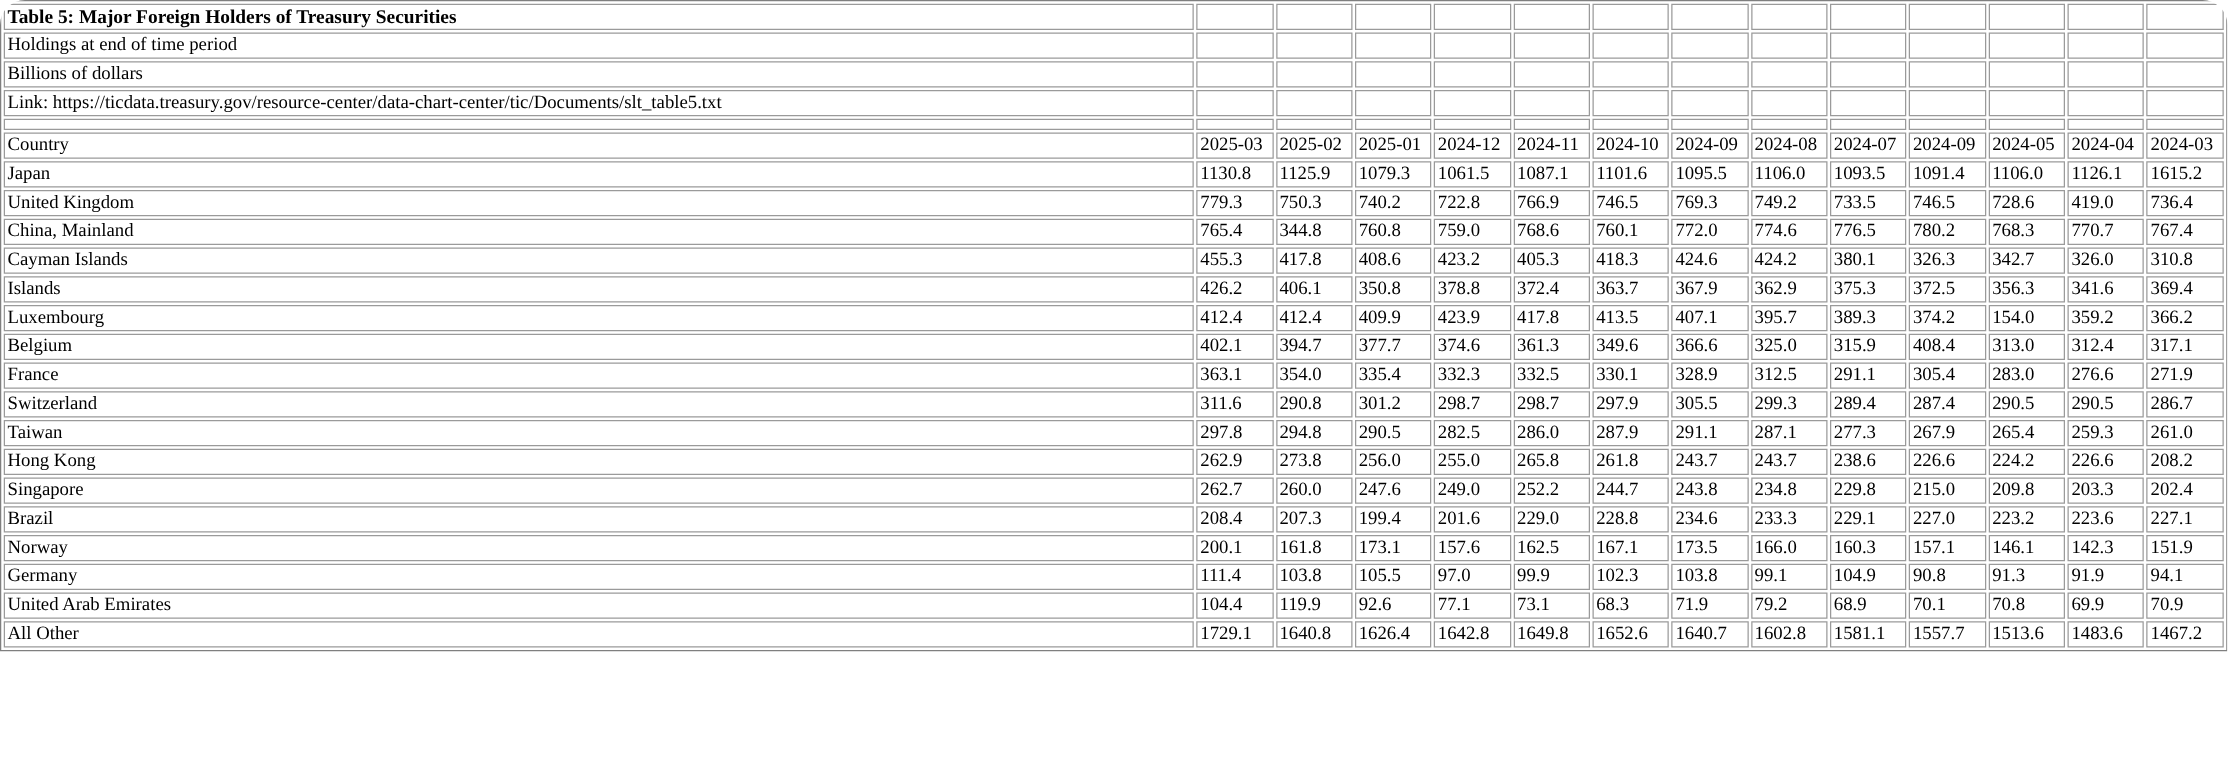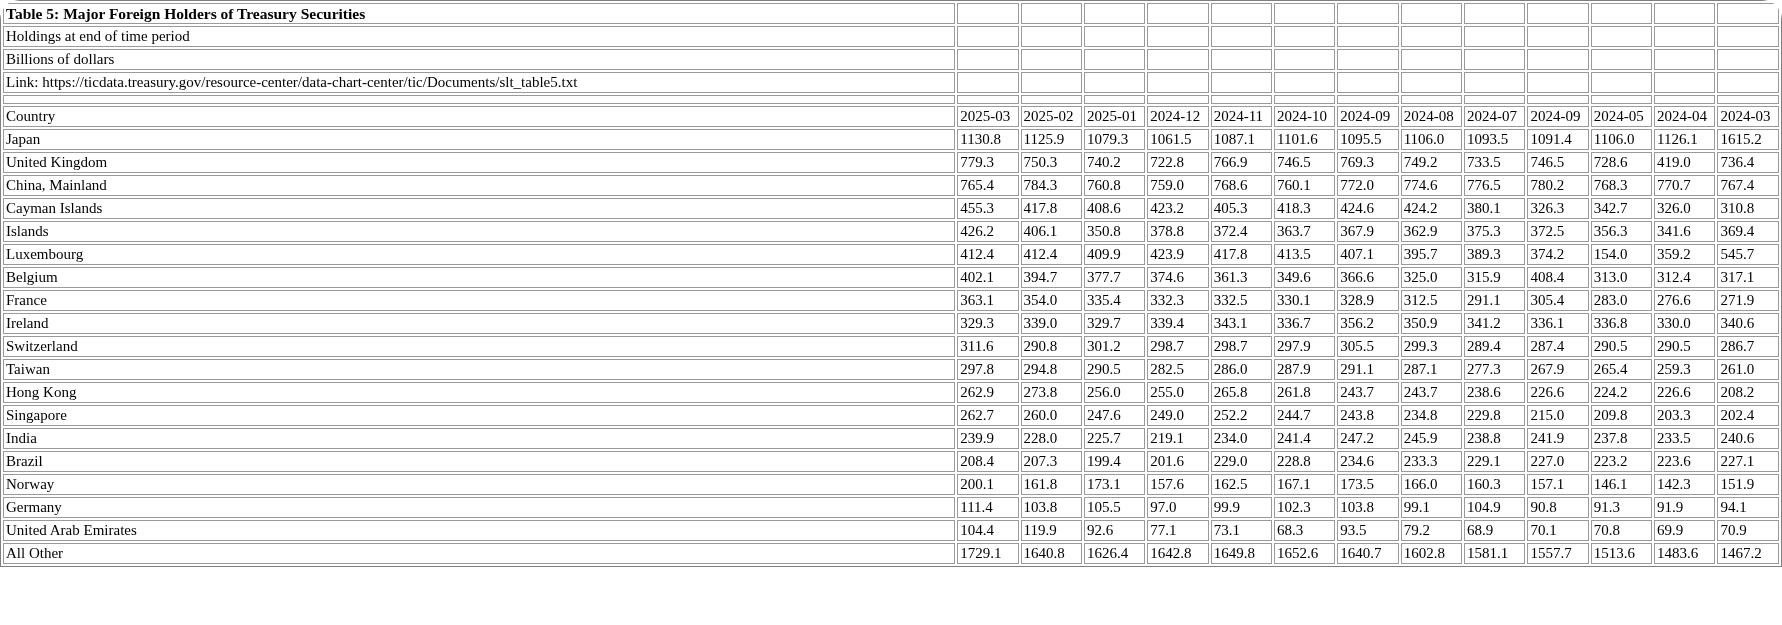--- a/index.html
+++ b/index.html
@@ -176,21 +176,21 @@
           <td class="dc">749.2</td>
           <td class="dc">733.5</td>
           <td class="dc">746.5</td>
           <td class="dc">728.6</td>
           <td class="dc">419.0</td>
           <td class="dc">736.4</td>
         </tr>
         <tr>
           <td class="c1">China, Mainland</td>
           <td class="dc">765.4</td>
-          <td class="dc">784.3</td>
+          <td class="dc">344.8</td>
           <td class="dc">760.8</td>
           <td class="dc">759.0</td>
           <td class="dc">768.6</td>
           <td class="dc">760.1</td>
           <td class="dc">772.0</td>
           <td class="dc">774.6</td>
           <td class="dc">776.5</td>
           <td class="dc">780.2</td>
           <td class="dc">768.3</td>
           <td class="dc">770.7</td>
@@ -235,21 +235,21 @@
           <td class="dc">409.9</td>
           <td class="dc">423.9</td>
           <td class="dc">417.8</td>
           <td class="dc">413.5</td>
           <td class="dc">407.1</td>
           <td class="dc">395.7</td>
           <td class="dc">389.3</td>
           <td class="dc">374.2</td>
           <td class="dc">154.0</td>
           <td class="dc">359.2</td>
-          <td class="dc">545.7</td>
+          <td class="dc">366.2</td>
         </tr>
         <tr>
           <td class="c1">Belgium</td>
           <td class="dc">402.1</td>
           <td class="dc">394.7</td>
           <td class="dc">377.7</td>
           <td class="dc">374.6</td>
           <td class="dc">361.3</td>
           <td class="dc">349.6</td>
           <td class="dc">366.6</td>
@@ -270,36 +270,20 @@
           <td class="dc">330.1</td>
           <td class="dc">328.9</td>
           <td class="dc">312.5</td>
           <td class="dc">291.1</td>
           <td class="dc">305.4</td>
           <td class="dc">283.0</td>
           <td class="dc">276.6</td>
           <td class="dc">271.9</td>
         </tr>
         <tr>
-          <td class="c1">Ireland</td>
-          <td class="dc">329.3</td>
-          <td class="dc">339.0</td>
-          <td class="dc">329.7</td>
-          <td class="dc">339.4</td>
-          <td class="dc">343.1</td>
-          <td class="dc">336.7</td>
-          <td class="dc">356.2</td>
-          <td class="dc">350.9</td>
-          <td class="dc">341.2</td>
-          <td class="dc">336.1</td>
-          <td class="dc">336.8</td>
-          <td class="dc">330.0</td>
-          <td class="dc">340.6</td>
-        </tr>
-        <tr>
           <td class="c1">Switzerland</td>
           <td class="dc">311.6</td>
           <td class="dc">290.8</td>
           <td class="dc">301.2</td>
           <td class="dc">298.7</td>
           <td class="dc">298.7</td>
           <td class="dc">297.9</td>
           <td class="dc">305.5</td>
           <td class="dc">299.3</td>
           <td class="dc">289.4</td>
@@ -350,36 +334,20 @@
           <td class="dc">244.7</td>
           <td class="dc">243.8</td>
           <td class="dc">234.8</td>
           <td class="dc">229.8</td>
           <td class="dc">215.0</td>
           <td class="dc">209.8</td>
           <td class="dc">203.3</td>
           <td class="dc">202.4</td>
         </tr>
         <tr>
-          <td class="c1">India</td>
-          <td class="dc">239.9</td>
-          <td class="dc">228.0</td>
-          <td class="dc">225.7</td>
-          <td class="dc">219.1</td>
-          <td class="dc">234.0</td>
-          <td class="dc">241.4</td>
-          <td class="dc">247.2</td>
-          <td class="dc">245.9</td>
-          <td class="dc">238.8</td>
-          <td class="dc">241.9</td>
-          <td class="dc">237.8</td>
-          <td class="dc">233.5</td>
-          <td class="dc">240.6</td>
-        </tr>
-        <tr>
           <td class="c1">Brazil</td>
           <td class="dc">208.4</td>
           <td class="dc">207.3</td>
           <td class="dc">199.4</td>
           <td class="dc">201.6</td>
           <td class="dc">229.0</td>
           <td class="dc">228.8</td>
           <td class="dc">234.6</td>
           <td class="dc">233.3</td>
           <td class="dc">229.1</td>
@@ -421,21 +389,21 @@
           <td class="dc">94.1</td>
         </tr>
         <tr>
           <td class="c1">United Arab Emirates</td>
           <td class="dc">104.4</td>
           <td class="dc">119.9</td>
           <td class="dc">92.6</td>
           <td class="dc">77.1</td>
           <td class="dc">73.1</td>
           <td class="dc">68.3</td>
-          <td class="dc">93.5</td>
+          <td class="dc">71.9</td>
           <td class="dc">79.2</td>
           <td class="dc">68.9</td>
           <td class="dc">70.1</td>
           <td class="dc">70.8</td>
           <td class="dc">69.9</td>
           <td class="dc">70.9</td>
         </tr>
         <tr>
           <td class="c1">All Other</td>
           <td class="dc">1729.1</td>

